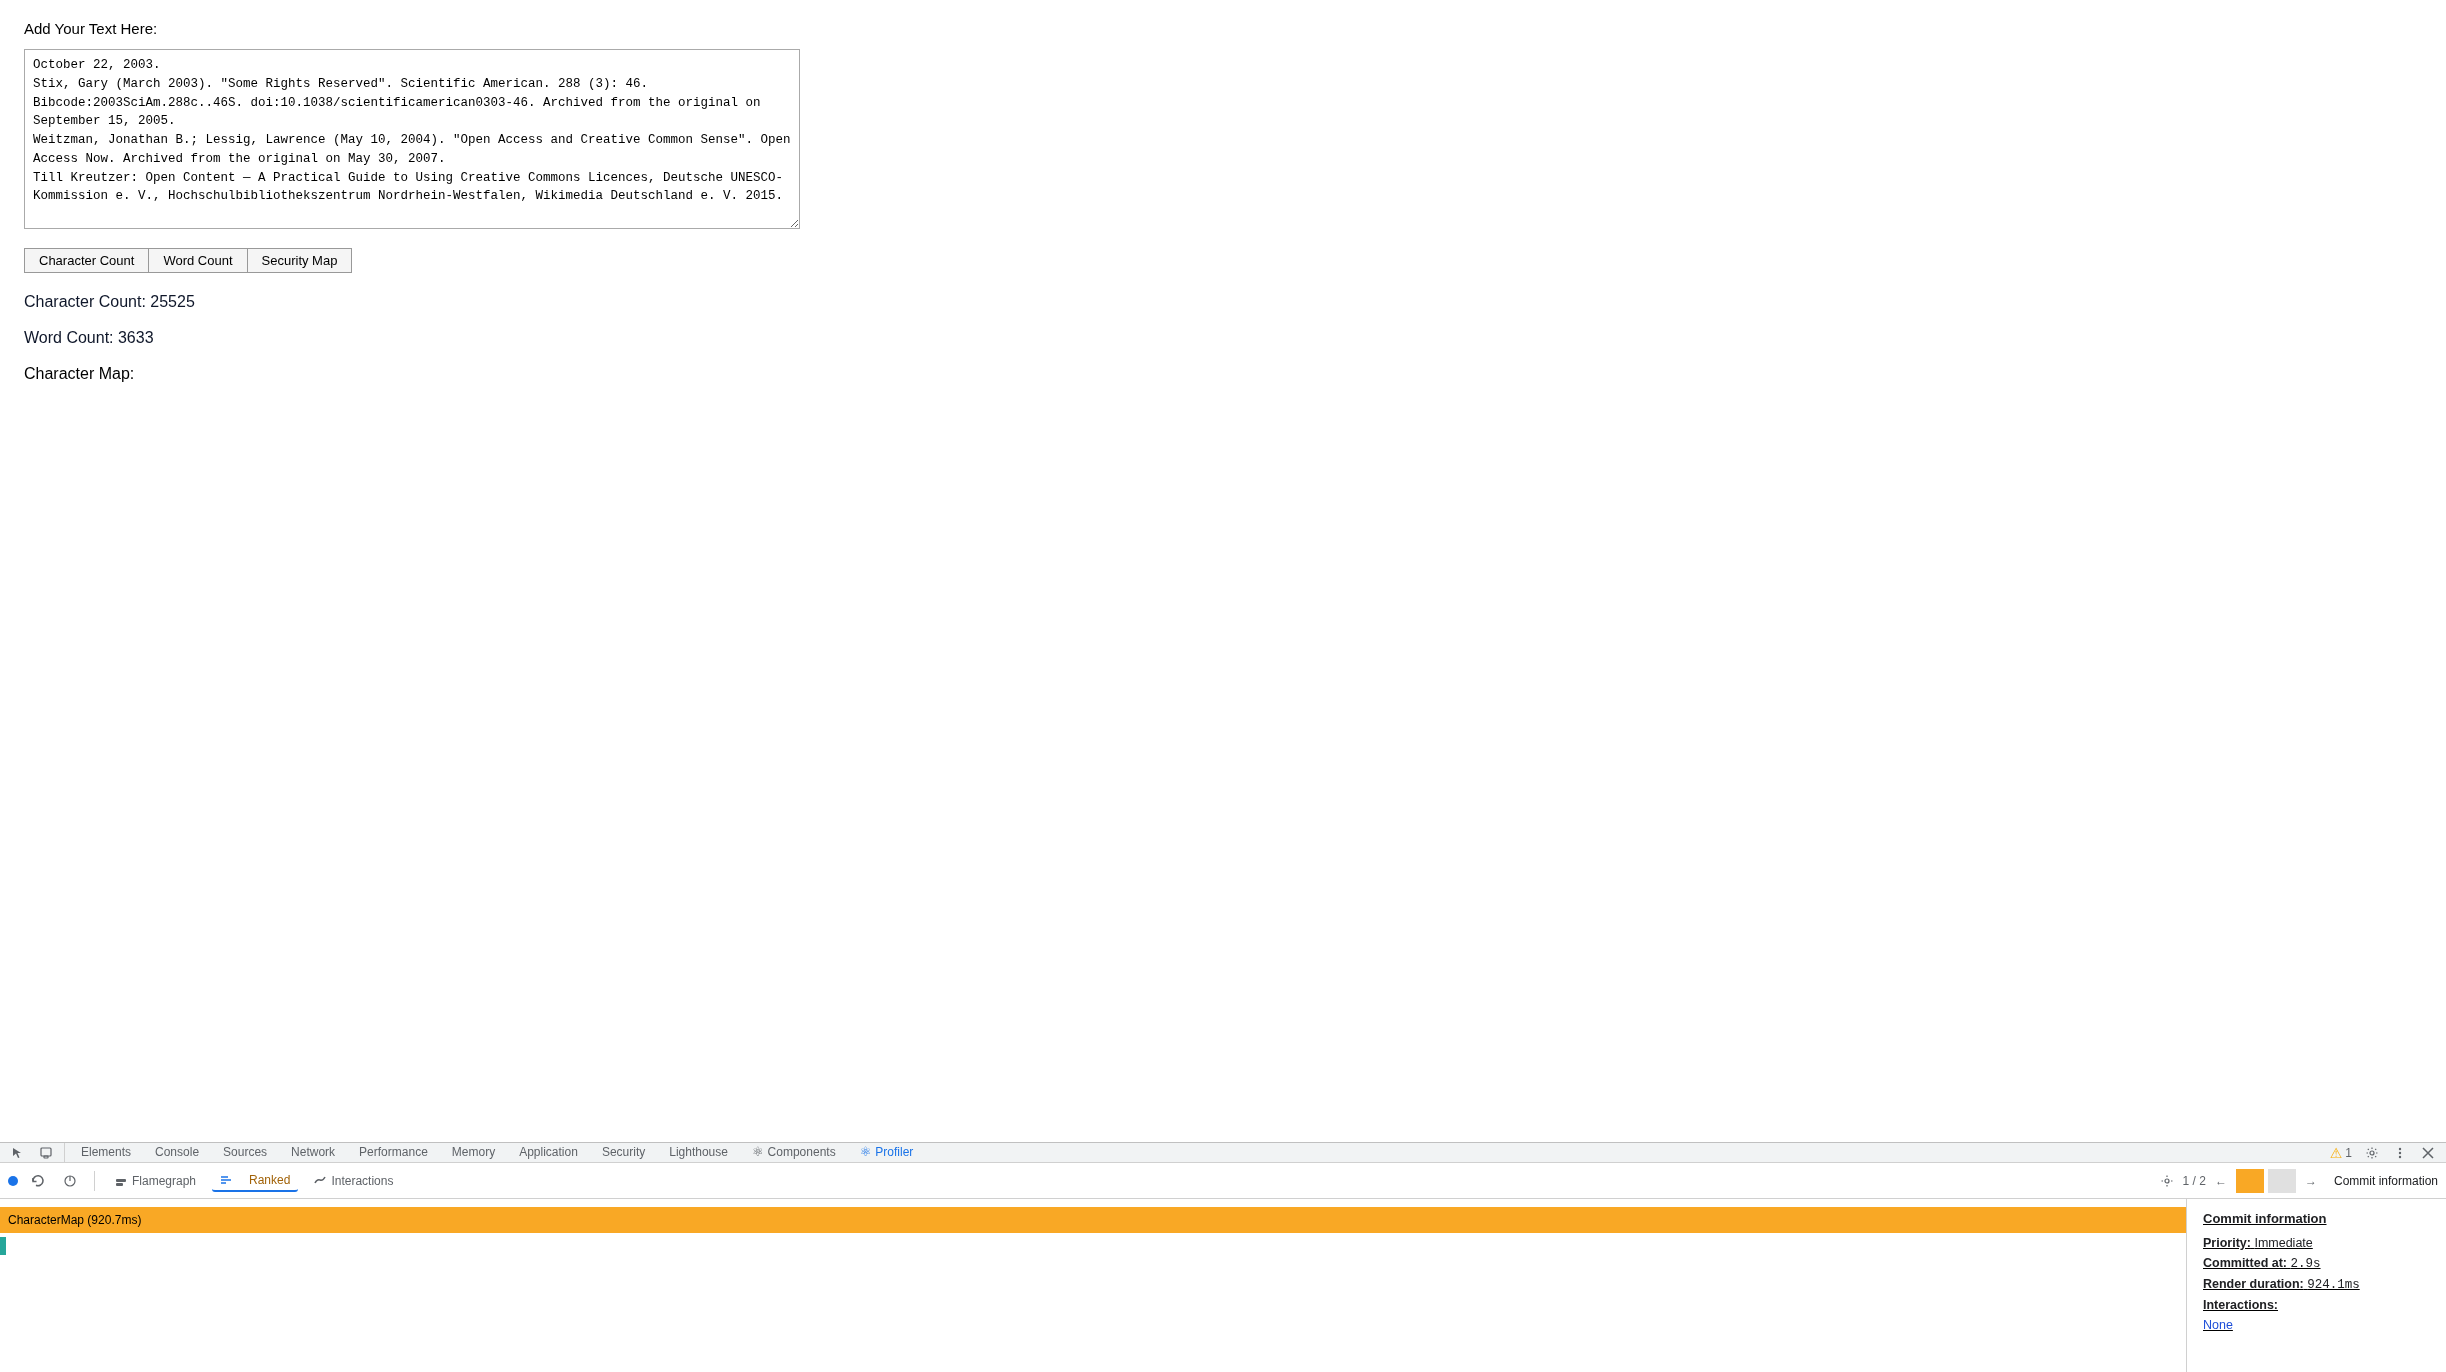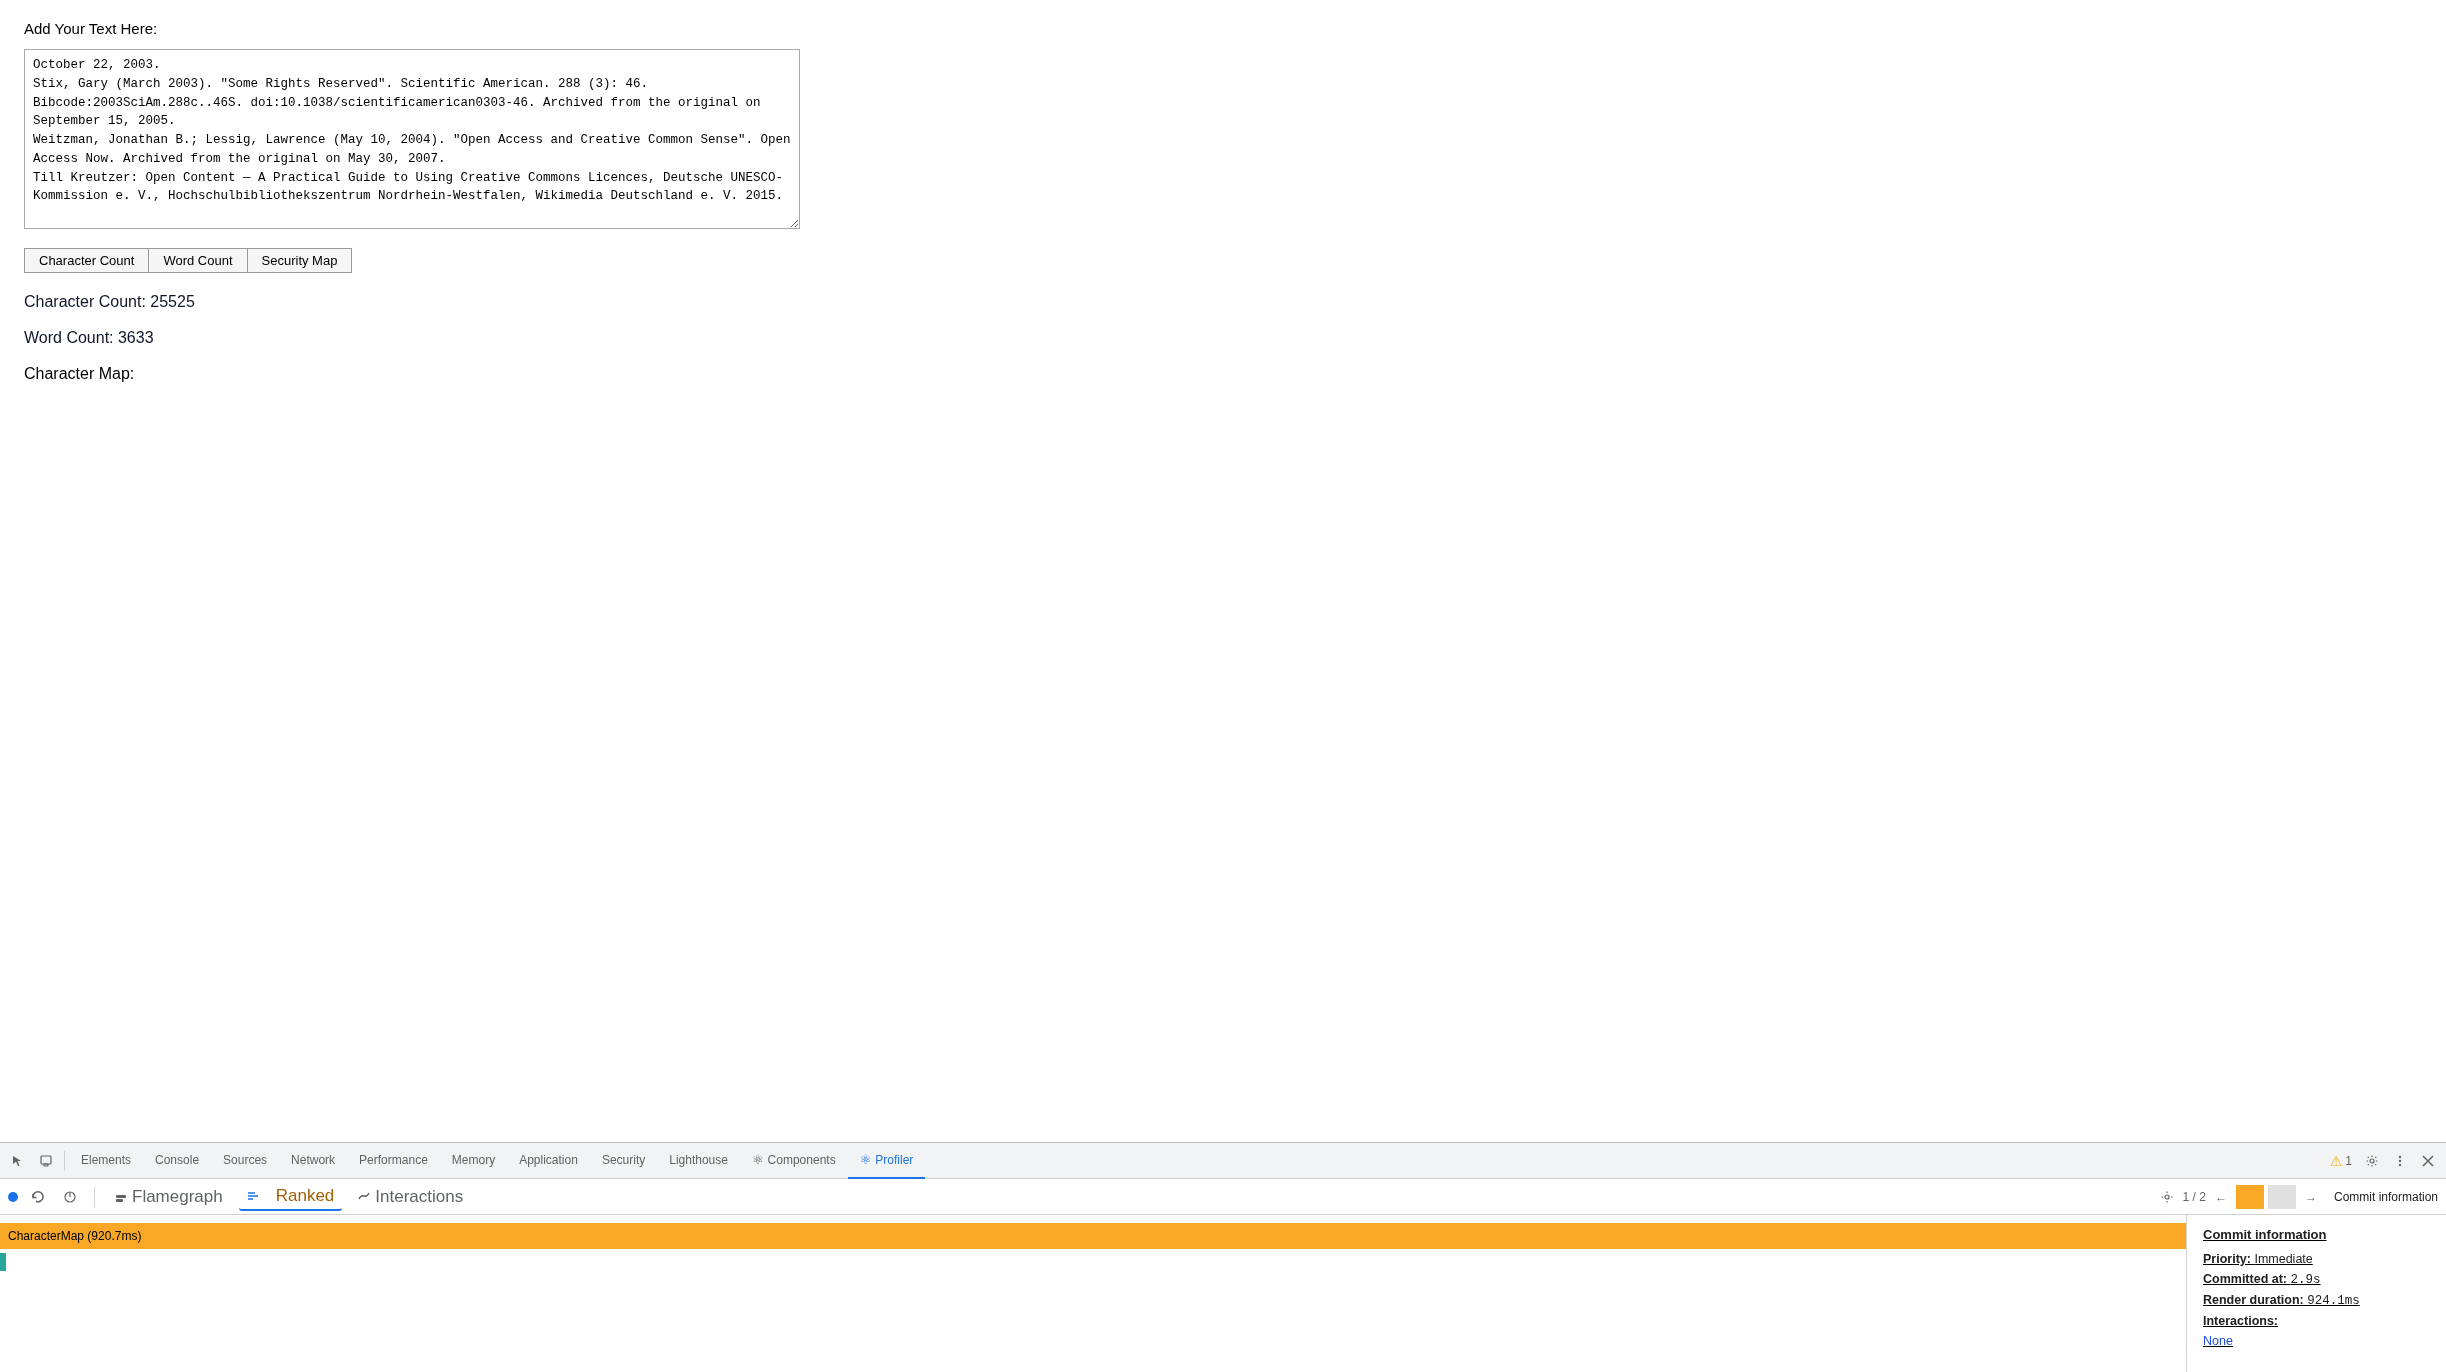--- a/index.html
+++ b/index.html
@@ -85,21 +85,21 @@
       border-top: 1px solid #c0c0c0;
       display: flex;
       flex-direction: column;
     }
 
     .devtools-tabs {
       display: flex;
       align-items: center;
       background: #f1f3f4;
       border-bottom: 1px solid #d0d0d0;
-      height: 36px;
+      height: 20px;
       padding: 0 4px;
       gap: 0;
     }
 
     .devtools-icon-btn {
       width: 28px;
       height: 28px;
       display: flex;
       align-items: center;
       justify-content: center;
@@ -188,21 +188,21 @@
 
     .profiler-view-btn {
       display: flex;
       align-items: center;
       gap: 5px;
       padding: 3px 8px;
       border: none;
       background: transparent;
       cursor: pointer;
       color: #5f6368;
-      font-size: 17px;
+      font-size: 12px;
       border-radius: 3px;
     }
 
     .profiler-view-btn.active {
       color: #1a73e8;
       border-bottom: 2px solid #1a73e8;
     }
 
     .nav-section {
       display: flex;

